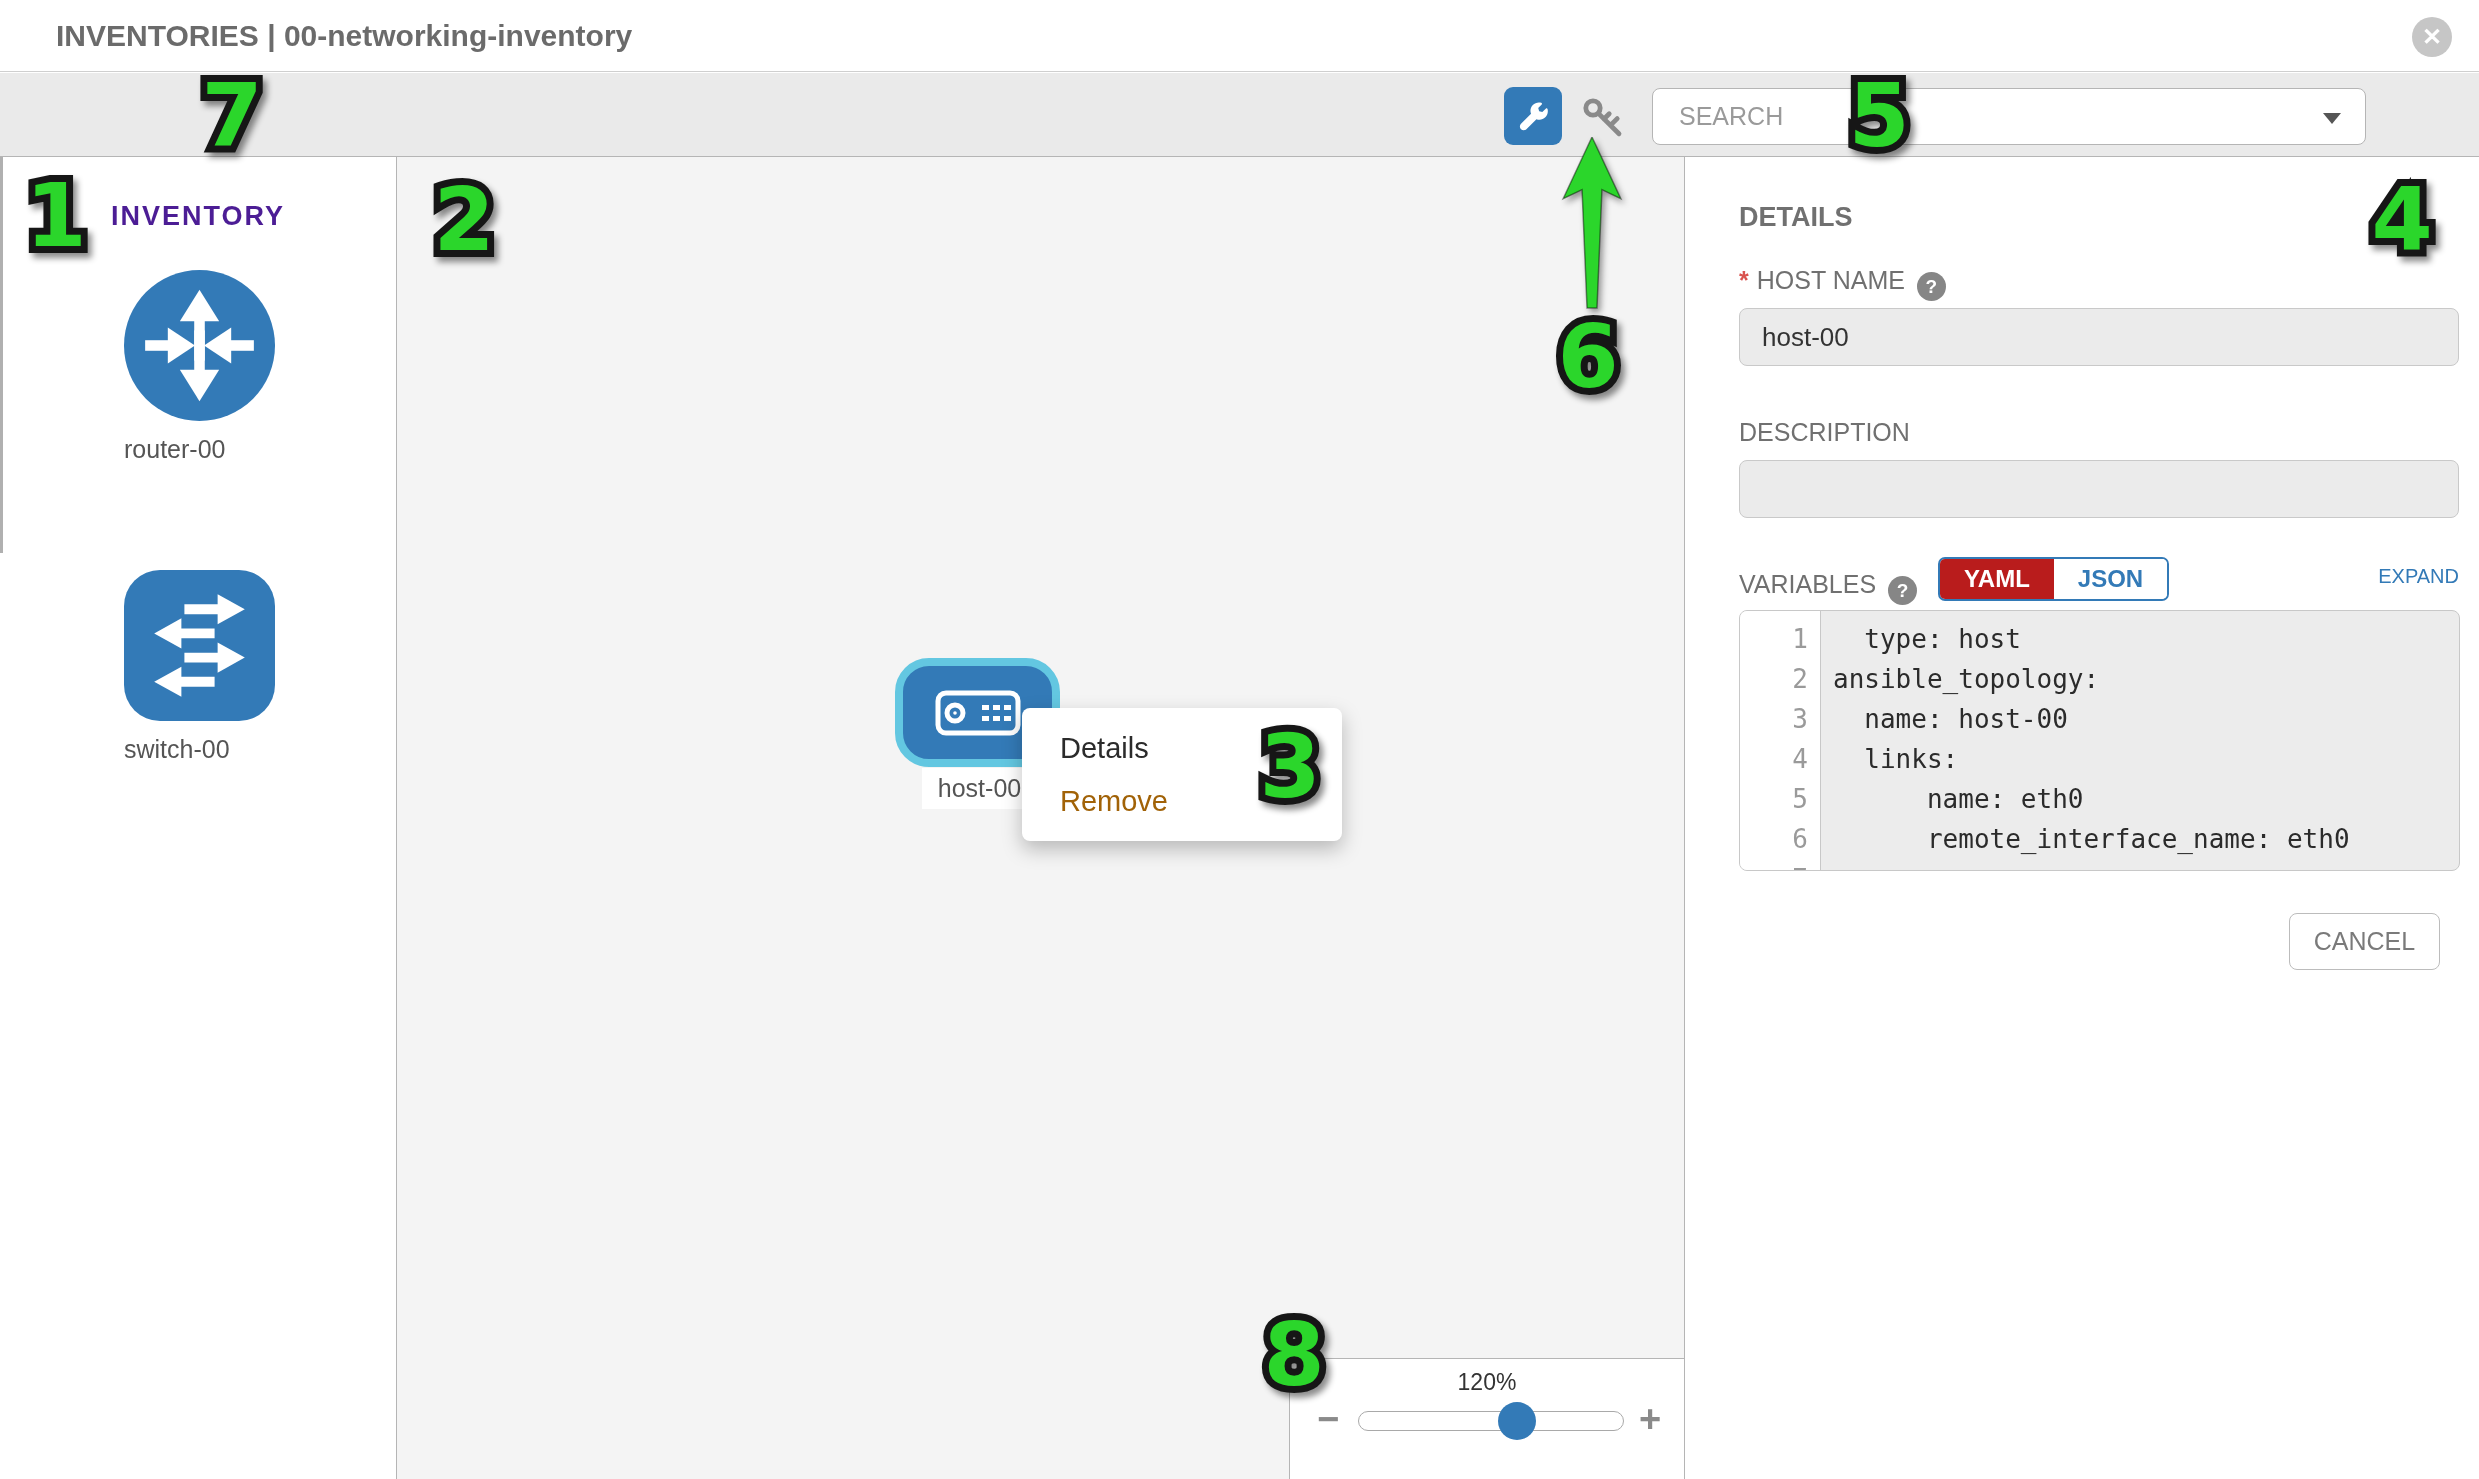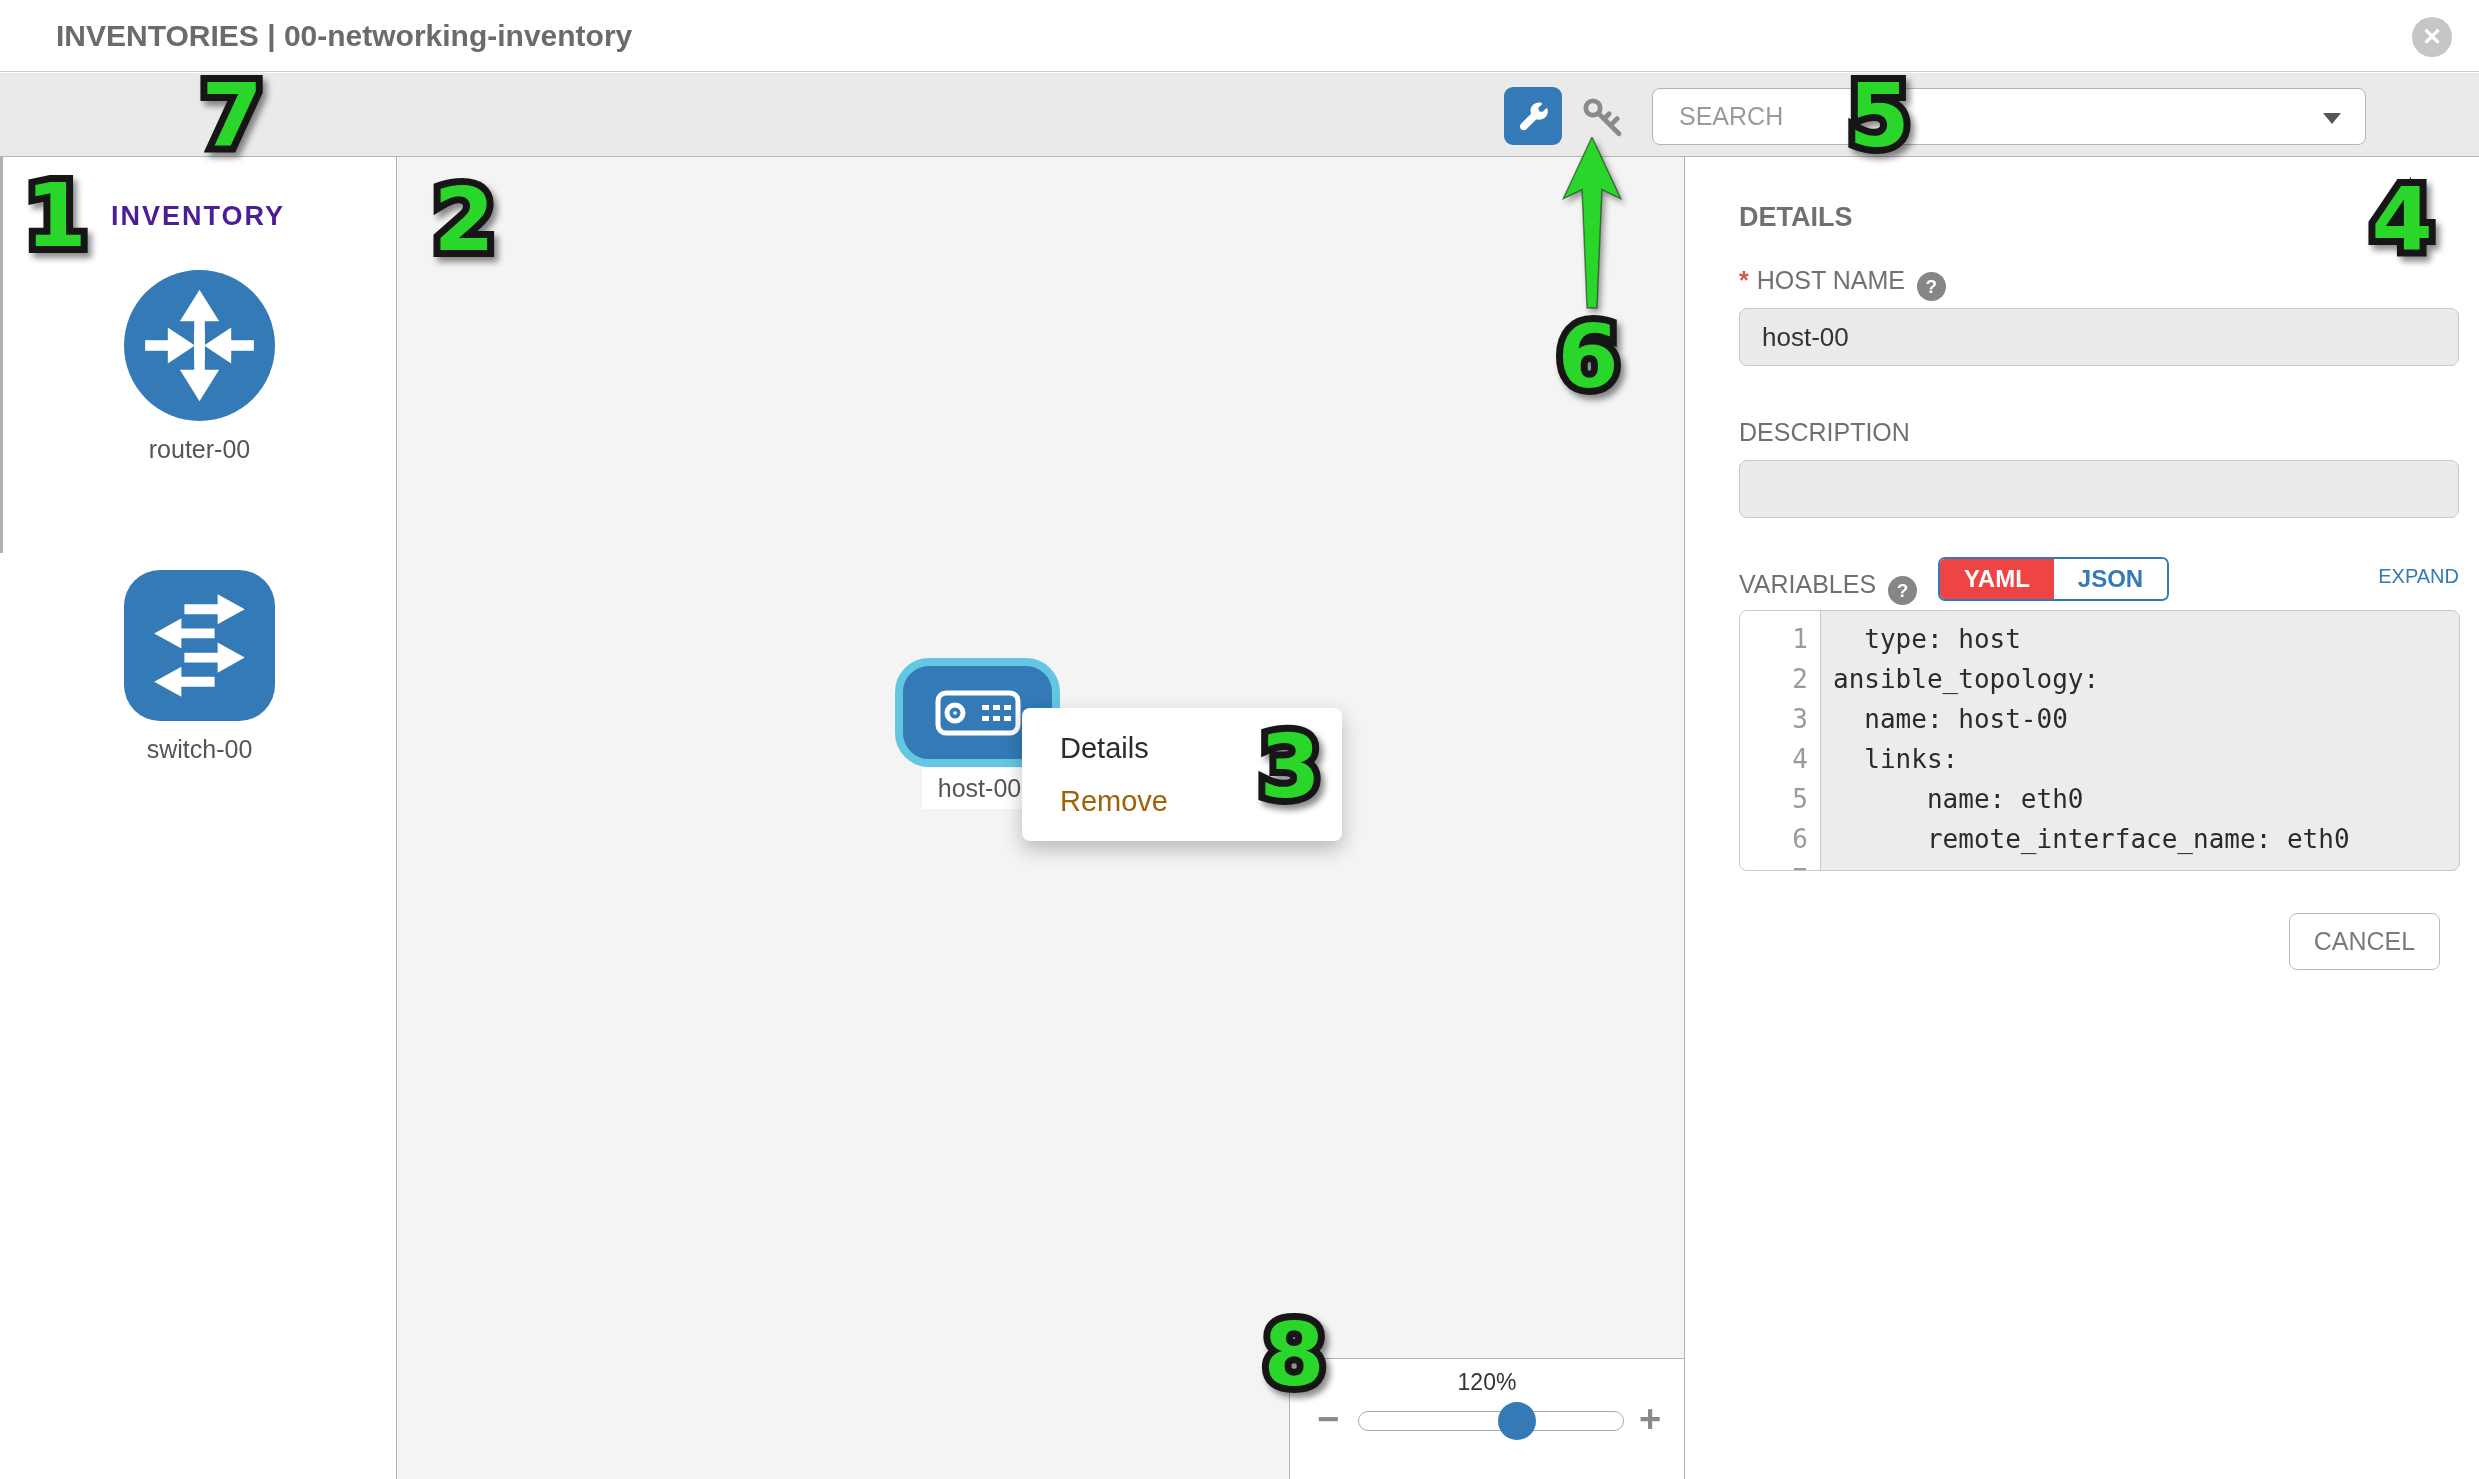--- a/index.html
+++ b/index.html
@@ -25,21 +25,21 @@
 
   
   .main { position:absolute; left:0; top:157px; width:2480px; height:1322px; }
   .sidebar { position:absolute; left:0; top:0; width:397px; height:1322px; background:#fff; border-right:1px solid #b5b5b5; }
   .sidebar-scroll-hint { position:absolute; left:0; top:0; width:3px; height:396px; background:#b0b0b0; }
   .sidebar-title { position:absolute; left:0; top:44px; width:100%; text-align:center; font-size:27px; font-weight:bold; color:#4c1d95; letter-spacing:2px; }
   .palette-item { position:absolute; left:124px; width:151px; cursor:pointer; }
   .palette-item .shape { width:151px; height:151px; background:#337ab7; }
   .shape-circle { border-radius:50%; }
   .shape-rounded { border-radius:36px; }
-  .palette-label { width:151px; text-align:center; margin-top:14px; font-size:25px; color:#555; }
+  .palette-label { width:151px; margin-top:14px; font-size:25px; color:#555; }
   .item-router { top:113px; }
   .item-switch { top:413px; }
 
   .canvas { position:absolute; left:397px; top:0; width:1288px; height:1322px; background:#f4f4f4; border-right:1px solid #b5b5b5; overflow:hidden; }
 
   
   .host-node { position:absolute; left:498px; top:501px; width:165px; height:109px; background:#337ab7; border:8px solid #63c7e1; border-radius:34px; cursor:pointer; }
   .host-node svg { position:absolute; left:32px; top:24px; }
   .host-node-label { position:absolute; left:525px; top:611px; width:115px; background:#fff; text-align:center; font-size:25px; color:#555; padding:6px 0; }
 
@@ -66,21 +66,21 @@
   .lbl-description { top:261px; }
   .lbl-variables { top:413px; }
   .req-star { color:#d9534f; font-weight:bold; margin-right:8px; }
   .help-icon { display:inline-block; width:29px; height:29px; border-radius:50%; background:#868686; color:#fff; font-size:19px; font-weight:bold; text-align:center; line-height:29px; vertical-align:-4px; margin-left:12px; cursor:pointer; }
   .text-input { position:absolute; left:53px; width:720px; height:58px; background:#ebebeb; border:1px solid #c9c9c9; border-radius:8px; font-size:26px; color:#333; padding:0 22px; font-family:"Liberation Sans", sans-serif; }
   .input-hostname { top:151px; }
   .input-description { top:303px; }
 
   .vars-toggle { position:absolute; left:252px; top:400px; height:44px; border:2px solid #337ab7; border-radius:7px; overflow:hidden; display:flex; }
   .vars-toggle button { border:none; font-size:24px; font-weight:bold; padding:0 24px; cursor:pointer; font-family:"Liberation Sans", sans-serif; }
-  .tab-active { background:#ef4444; color:#fff; }
+  .tab-active { background:#b91c1c; color:#fff; }
   .tab-inactive { background:#fff; color:#337ab7; }
   .expand-link { position:absolute; right:21px; top:408px; background:none; border:none; font-size:20px; color:#337ab7; cursor:pointer; font-family:"Liberation Sans", sans-serif; }
 
   .code-editor { position:absolute; left:53px; top:453px; width:721px; height:261px; border:1px solid #c8c8c8; border-radius:8px; overflow:hidden; display:flex; background:#ececec; cursor:text; }
   .code-gutter { width:81px; background:#fff; border-right:1px solid #c8c8c8; padding-top:8px; }
   .code-gutter span { display:block; text-align:right; padding-right:12px; font-family:"DejaVu Sans Mono", monospace; font-size:26px; line-height:40px; color:#9a9a9a; }
   .code-area { flex:1; padding:8px 0 0 12px; }
   .code-area span { display:block; white-space:pre; font-family:"DejaVu Sans Mono", monospace; font-size:26px; line-height:40px; color:#2b2b2b; }
 
   .cancel-btn { position:absolute; left:603px; top:756px; width:151px; height:57px; background:#fff; border:1px solid #bcbcbc; border-radius:8px; font-size:25px; color:#7a7a7a; cursor:pointer; font-family:"Liberation Sans", sans-serif; }

